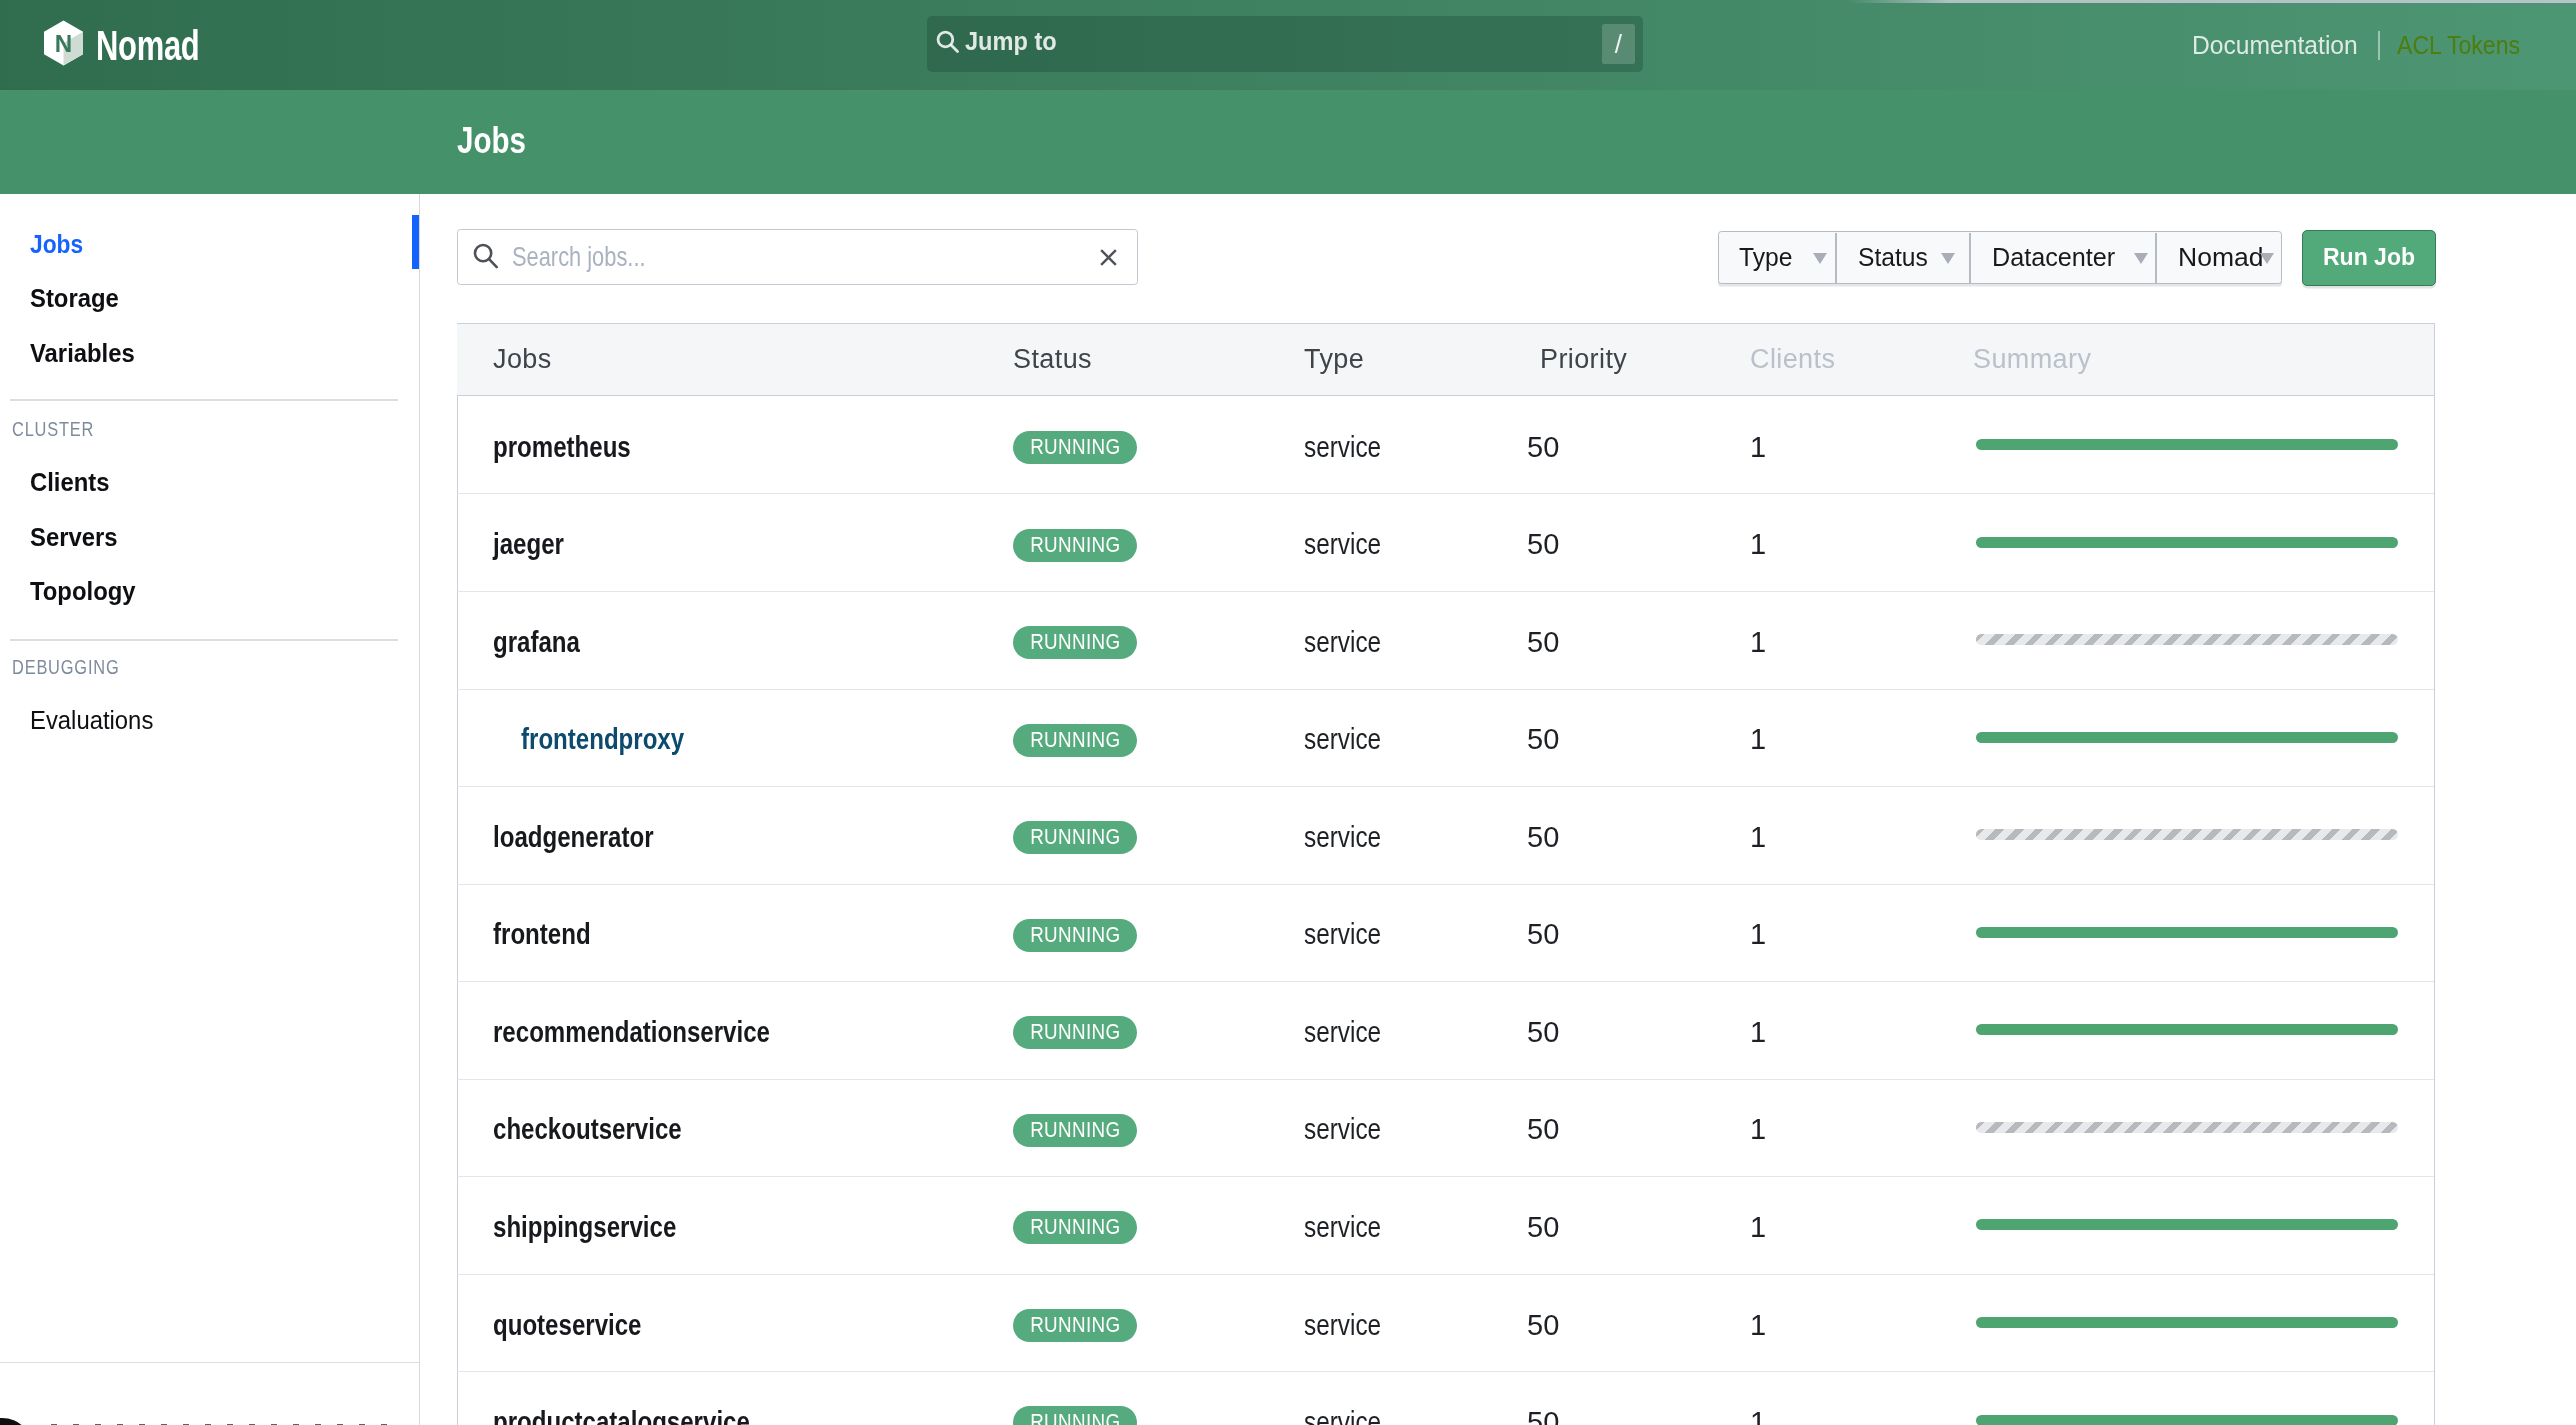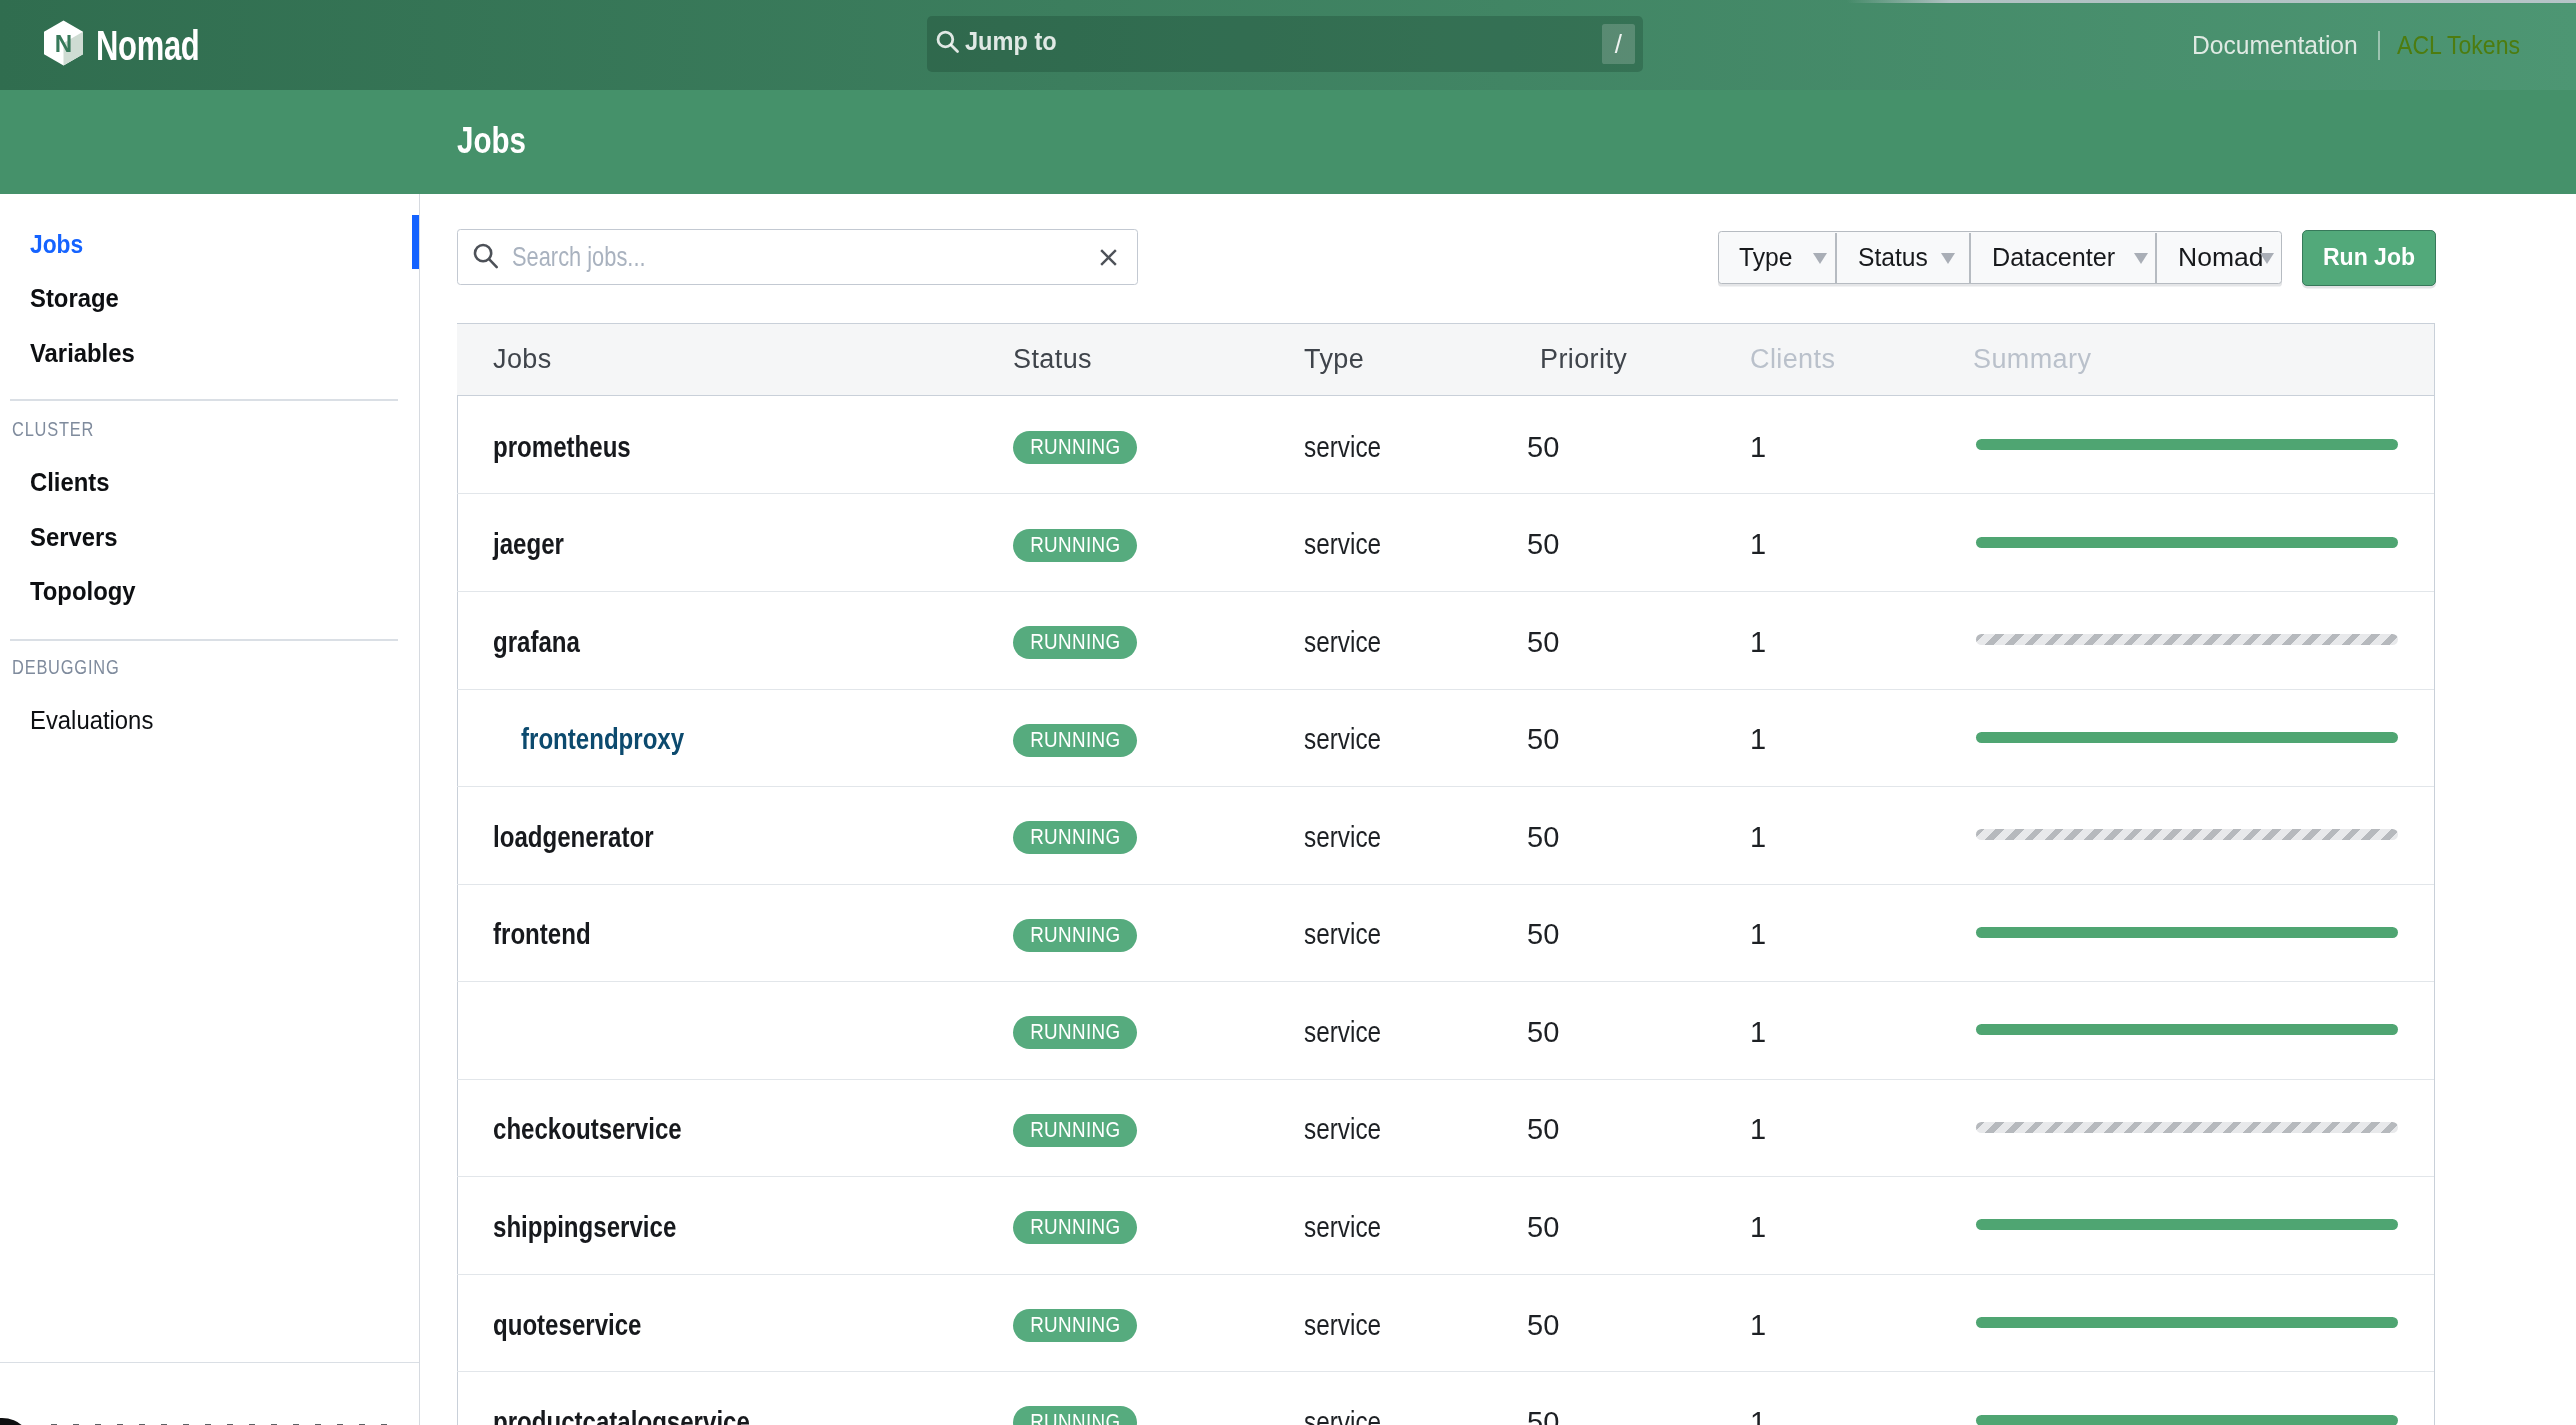--- a/index.html
+++ b/index.html
@@ -109,20 +109,21 @@
 <div style="position:absolute;left:1750px;top:814px;height:46px;line-height:46px;font-size:29px;color:#1d2024;font-weight:400;white-space:nowrap;"><span style="display:inline-block;">1</span></div>
 <div style="position:absolute;left:1976px;top:829px;width:422px;height:11px;border-radius:6px;background:repeating-linear-gradient(135deg,#b6b9bd 0 6px,#e8e9eb 6px 14px);"></div>
 <div style="position:absolute;left:457px;top:981px;width:1977px;height:0.9px;background:#e2e6ea;"></div>
 <div style="position:absolute;left:493px;top:911px;height:46px;line-height:46px;font-size:29px;color:#17191d;font-weight:700;white-space:nowrap;"><span style="display:inline-block;transform:scaleX(0.83);transform-origin:left center;">frontend</span></div>
 <div style="position:absolute;left:1013px;top:919px;width:124px;height:33px;background:#56ab7e;border-radius:17px;text-align:center;line-height:33px;font-size:21.4px;color:#fff;letter-spacing:0.4px;"><span style="display:inline-block;transform:scaleX(0.88);">RUNNING</span></div>
 <div style="position:absolute;left:1304px;top:911px;height:46px;line-height:46px;font-size:29px;color:#1d2024;font-weight:400;white-space:nowrap;"><span style="display:inline-block;transform:scaleX(0.84);transform-origin:left center;">service</span></div>
 <div style="position:absolute;left:1527px;top:911px;height:46px;line-height:46px;font-size:29px;color:#1d2024;font-weight:400;white-space:nowrap;"><span style="display:inline-block;">50</span></div>
 <div style="position:absolute;left:1750px;top:911px;height:46px;line-height:46px;font-size:29px;color:#1d2024;font-weight:400;white-space:nowrap;"><span style="display:inline-block;">1</span></div>
 <div style="position:absolute;left:1976px;top:927px;width:422px;height:11px;border-radius:6px;background:#4fa572;"></div>
 <div style="position:absolute;left:457px;top:1079px;width:1977px;height:0.9px;background:#e2e6ea;"></div>
+<div style="position:absolute;left:493px;top:1009px;height:46px;line-height:46px;font-size:29px;color:#17191d;font-weight:700;white-space:nowrap;"><span style="display:inline-block;transform:scaleX(0.83);transform-origin:left center;">recommendationservice</span></div>
 <div style="position:absolute;left:1013px;top:1016px;width:124px;height:33px;background:#56ab7e;border-radius:17px;text-align:center;line-height:33px;font-size:21.4px;color:#fff;letter-spacing:0.4px;"><span style="display:inline-block;transform:scaleX(0.88);">RUNNING</span></div>
 <div style="position:absolute;left:1304px;top:1009px;height:46px;line-height:46px;font-size:29px;color:#1d2024;font-weight:400;white-space:nowrap;"><span style="display:inline-block;transform:scaleX(0.84);transform-origin:left center;">service</span></div>
 <div style="position:absolute;left:1527px;top:1009px;height:46px;line-height:46px;font-size:29px;color:#1d2024;font-weight:400;white-space:nowrap;"><span style="display:inline-block;">50</span></div>
 <div style="position:absolute;left:1750px;top:1009px;height:46px;line-height:46px;font-size:29px;color:#1d2024;font-weight:400;white-space:nowrap;"><span style="display:inline-block;">1</span></div>
 <div style="position:absolute;left:1976px;top:1024px;width:422px;height:11px;border-radius:6px;background:#4fa572;"></div>
 <div style="position:absolute;left:457px;top:1176px;width:1977px;height:0.9px;background:#e2e6ea;"></div>
 <div style="position:absolute;left:493px;top:1106px;height:46px;line-height:46px;font-size:29px;color:#17191d;font-weight:700;white-space:nowrap;"><span style="display:inline-block;transform:scaleX(0.83);transform-origin:left center;">checkoutservice</span></div>
 <div style="position:absolute;left:1013px;top:1114px;width:124px;height:33px;background:#56ab7e;border-radius:17px;text-align:center;line-height:33px;font-size:21.4px;color:#fff;letter-spacing:0.4px;"><span style="display:inline-block;transform:scaleX(0.88);">RUNNING</span></div>
 <div style="position:absolute;left:1304px;top:1106px;height:46px;line-height:46px;font-size:29px;color:#1d2024;font-weight:400;white-space:nowrap;"><span style="display:inline-block;transform:scaleX(0.84);transform-origin:left center;">service</span></div>
 <div style="position:absolute;left:1527px;top:1106px;height:46px;line-height:46px;font-size:29px;color:#1d2024;font-weight:400;white-space:nowrap;"><span style="display:inline-block;">50</span></div>

